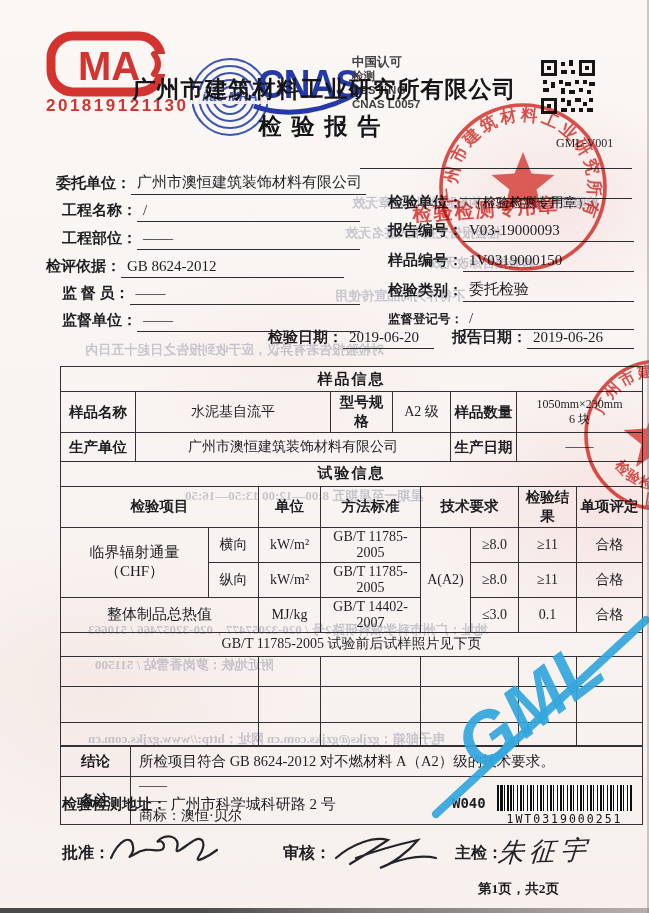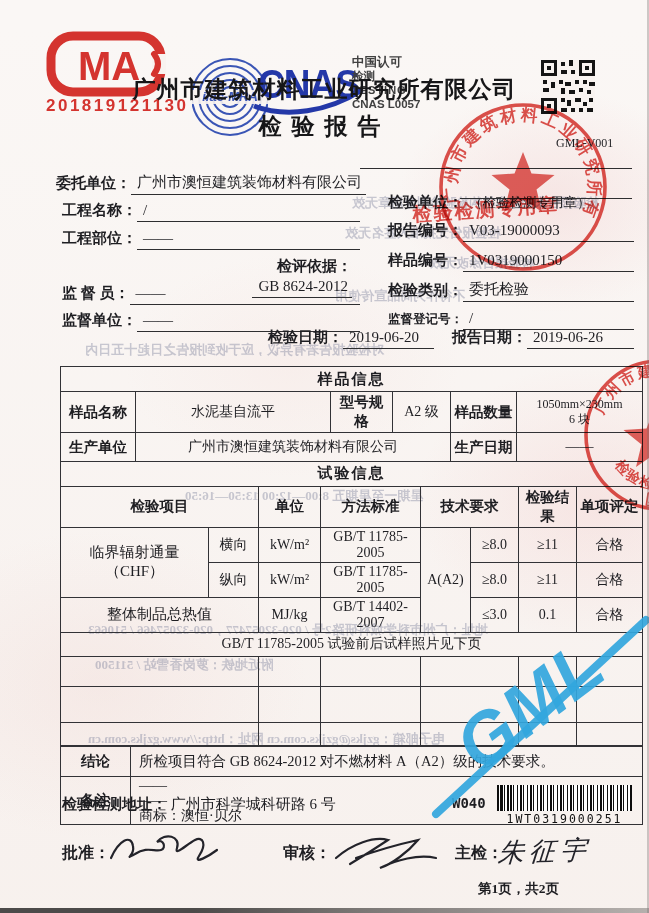--- a/index.html
+++ b/index.html
@@ -214,21 +214,21 @@
     <span class="fval">广州市澳恒建筑装饰材料有限公司</span>
   </div>
   <div class="frow" style="left:62px;top:201px;width:298px;">
     <span class="flabel">工程名称：</span>
     <span class="fval">/</span>
   </div>
   <div class="frow" style="left:62px;top:229px;width:298px;">
     <span class="flabel">工程部位：</span>
     <span class="fval">——</span>
   </div>
-  <div class="frow" style="left:54px;top:257px;width:298px;flex-direction:column;">
+  <div class="frow" style="left:46px;top:257px;width:298px;">
     <span class="flabel">检评依据：</span>
     <span class="fval">GB 8624-2012</span>
   </div>
   <div class="frow" style="left:62px;top:284px;width:298px;">
     <span class="flabel">监 督 员：</span>
     <span class="fval">——</span>
   </div>
   <div class="frow" style="left:62px;top:311px;width:298px;">
     <span class="flabel">监督单位：</span>
     <span class="fval">——</span>
@@ -399,21 +399,21 @@
       </table>
   </div>
 
   <div class="gml">GML</div>
   <svg class="swoosh" width="235" height="235" viewBox="0 0 235 235">
     <path d="M18,222 L228,28" stroke="rgba(50,166,221,.92)" stroke-width="8" stroke-linecap="round" fill="none"></path>
   </svg>
 
   <div class="addr-row">
     <b>检验检测地址：</b>
-    <span>广州市科学城科研路 6 号</span>
+    <span>广州市科学城科研路 2 号</span>
   </div>
   <div class="room">W040</div>
   <div class="barcode"></div>
   <div class="barcode-num">1WT0319000251</div>
 
   <div class="sig-label" style="left:62px;top:843px;">批准：</div>
   <svg class="sig-svg" style="left:105px;top:824px;" width="120" height="52" viewBox="0 0 120 52">
     <path d="M6,34 C14,16 26,10 28,22 C30,32 18,36 30,30 C42,22 50,28 56,26 C62,24 58,14 52,18 C60,8 76,12 72,24 C69,33 82,20 90,16 C98,12 102,20 94,32 C88,41 104,32 112,26" fill="none" stroke="#23232a" stroke-width="2.2" stroke-linecap="round"></path>
   </svg>
   <div class="sig-label" style="left:283px;top:843px;">审核：</div>

